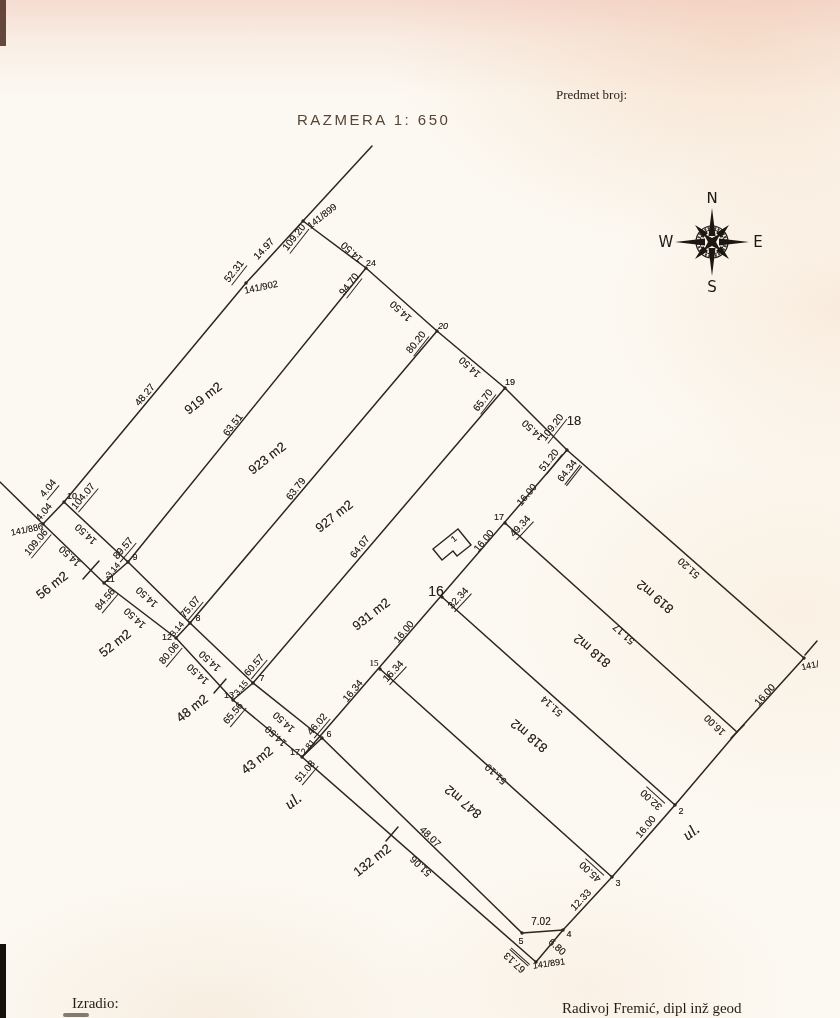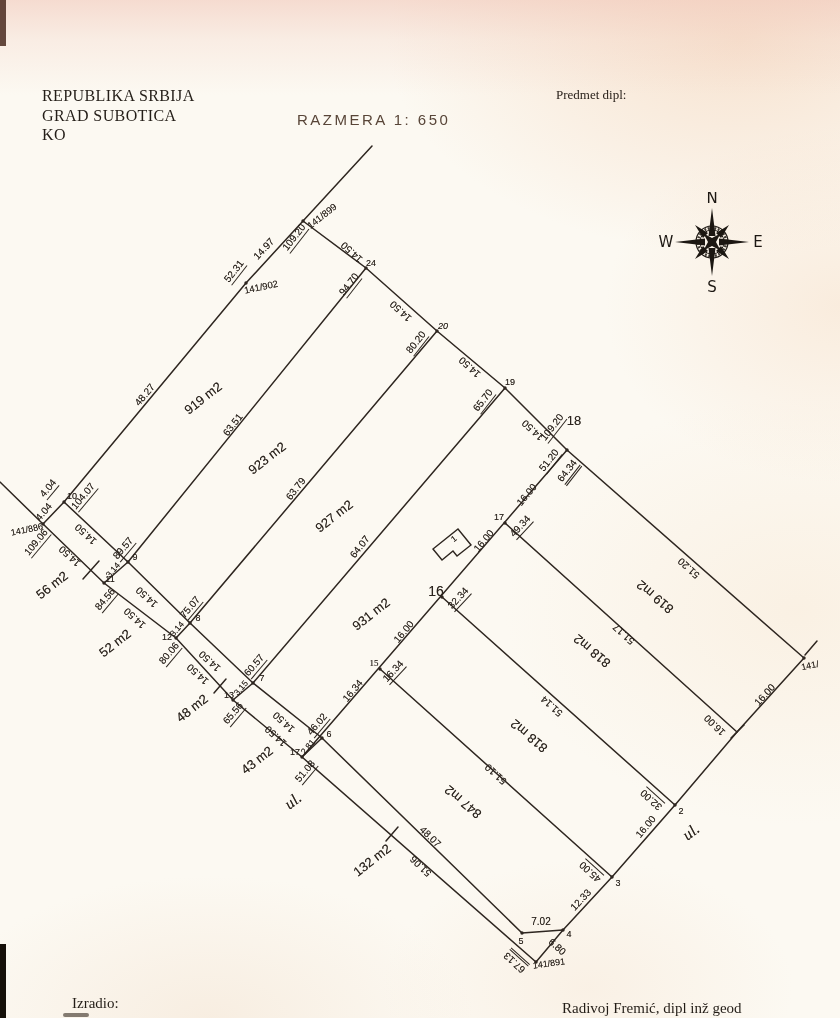--- a/index.html
+++ b/index.html
@@ -41,28 +41,23 @@
 </style>
 </head>
 <body>
 
 <div class="page">
   <div class="corner-tl"></div>
   <div class="edge-bl"></div>
   <div class="smudge"></div>
 
 
-  <div class="region">
-    <div>REPUBLIKA SRBIJA</div>
-    <div>GRAD SUBOTICA</div>
-    <div>KO</div>
-  </div>
 
   <div class="scale">RAZMERA 1:  650</div>
-  <div class="case">Predmet dipl:</div>
+  <div class="case">Predmet broj:</div>
 
   <svg id="plan-svg" width="840" height="1018" viewBox="0 0 840 1018">
       <polyline points="372,146 303,221 246,283 64,502"></polyline>
       <polyline points="303,221 366,268 437,331 505,388 567,450 804,658"></polyline>
       <polyline points="804,658 737,732 675,805 612,877 563,930 536,962"></polyline>
       <polyline points="522,933 563,930"></polyline>
       <polyline points="366,268 128,562"></polyline>
       <polyline points="437,331 190,623"></polyline>
       <polyline points="505,388 253,683"></polyline>
       <polyline points="567,450 302,757"></polyline>

